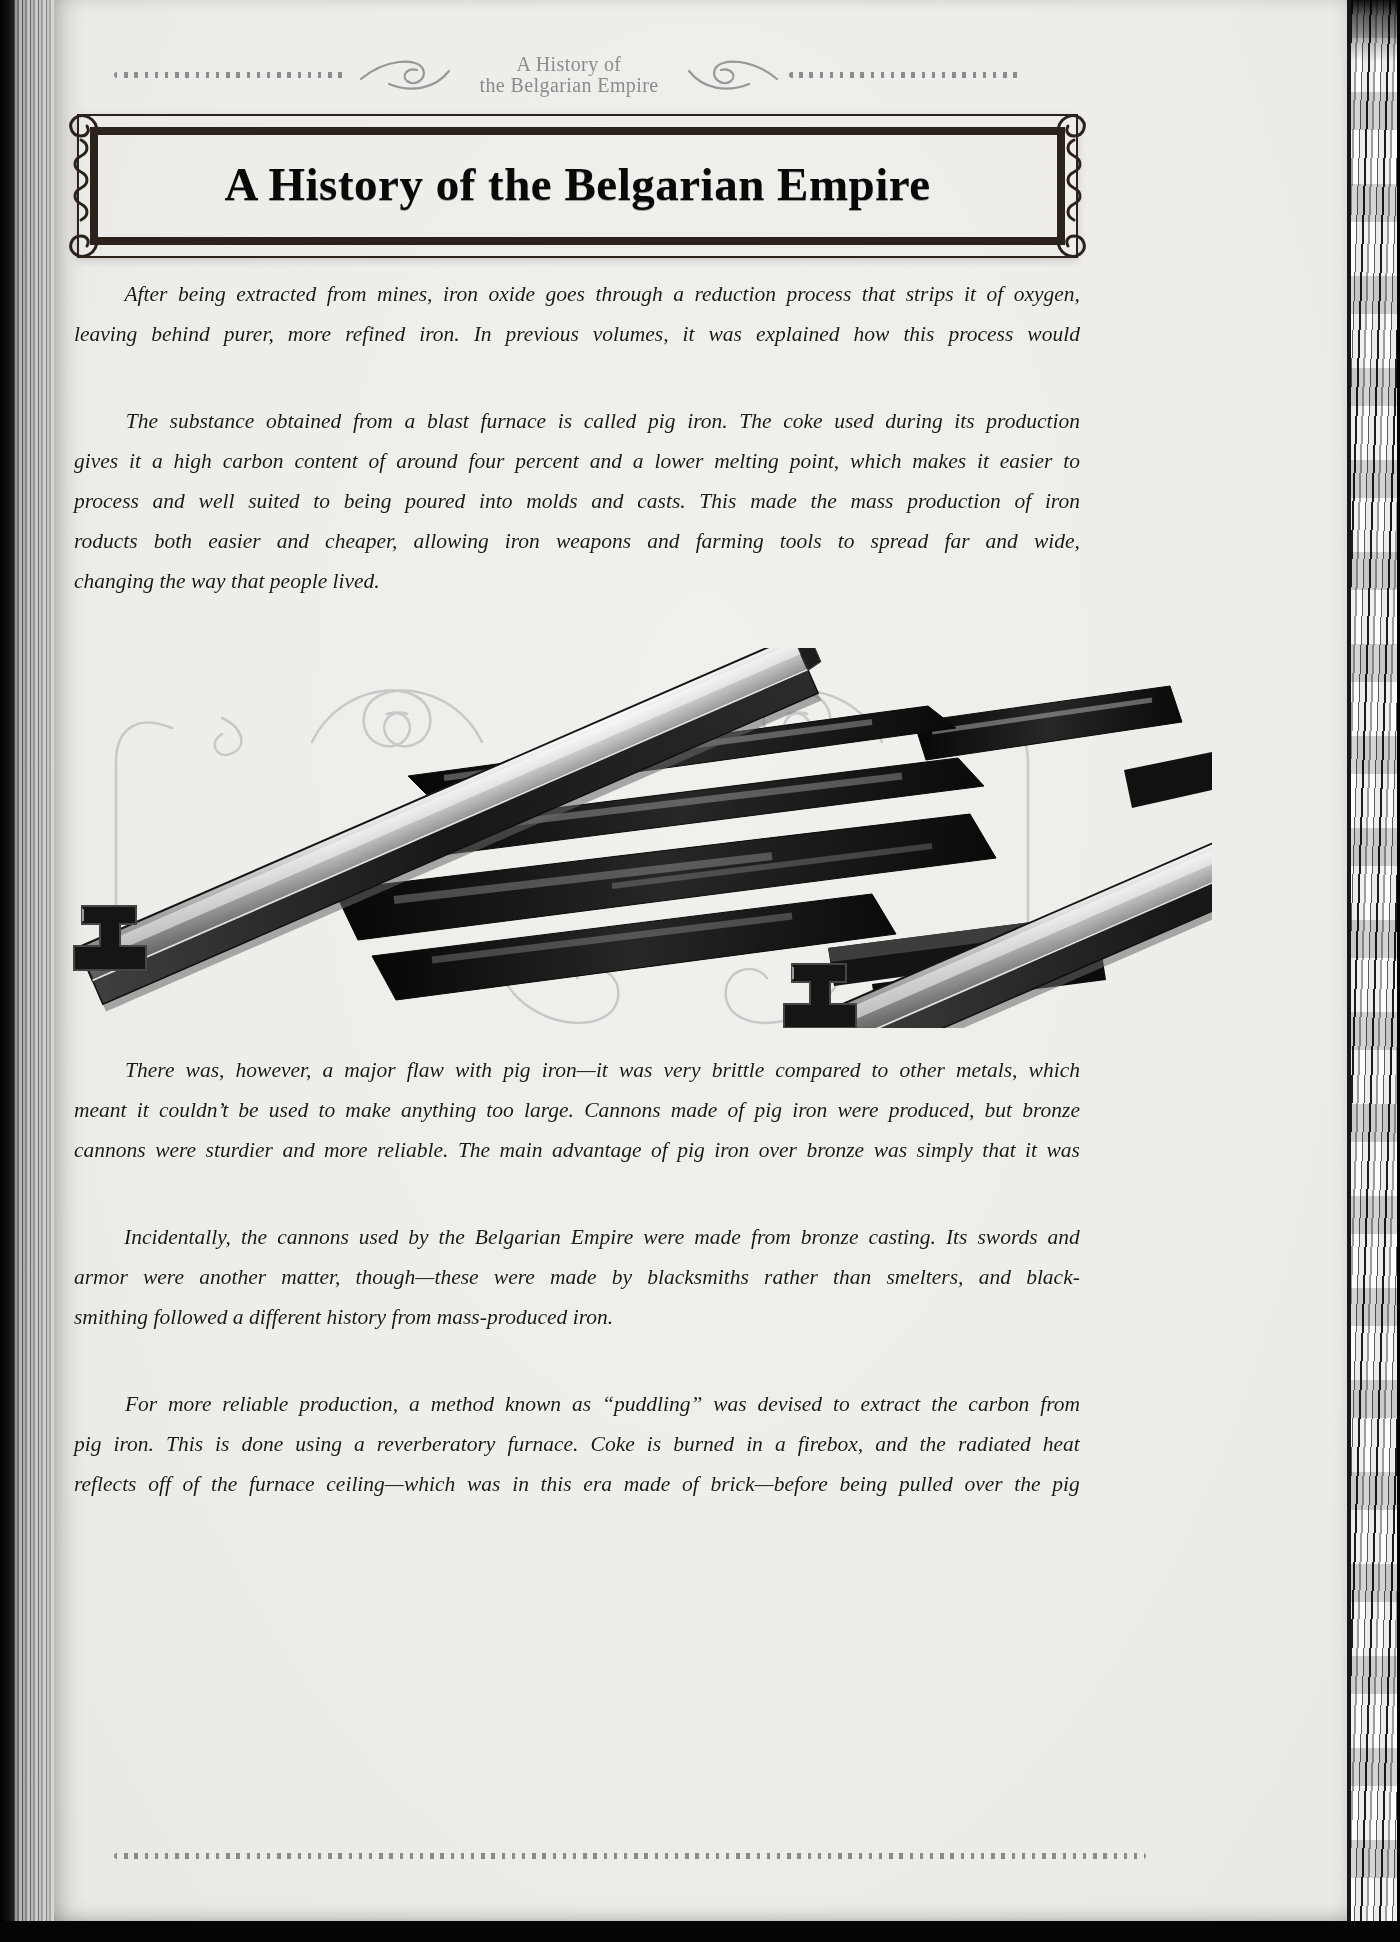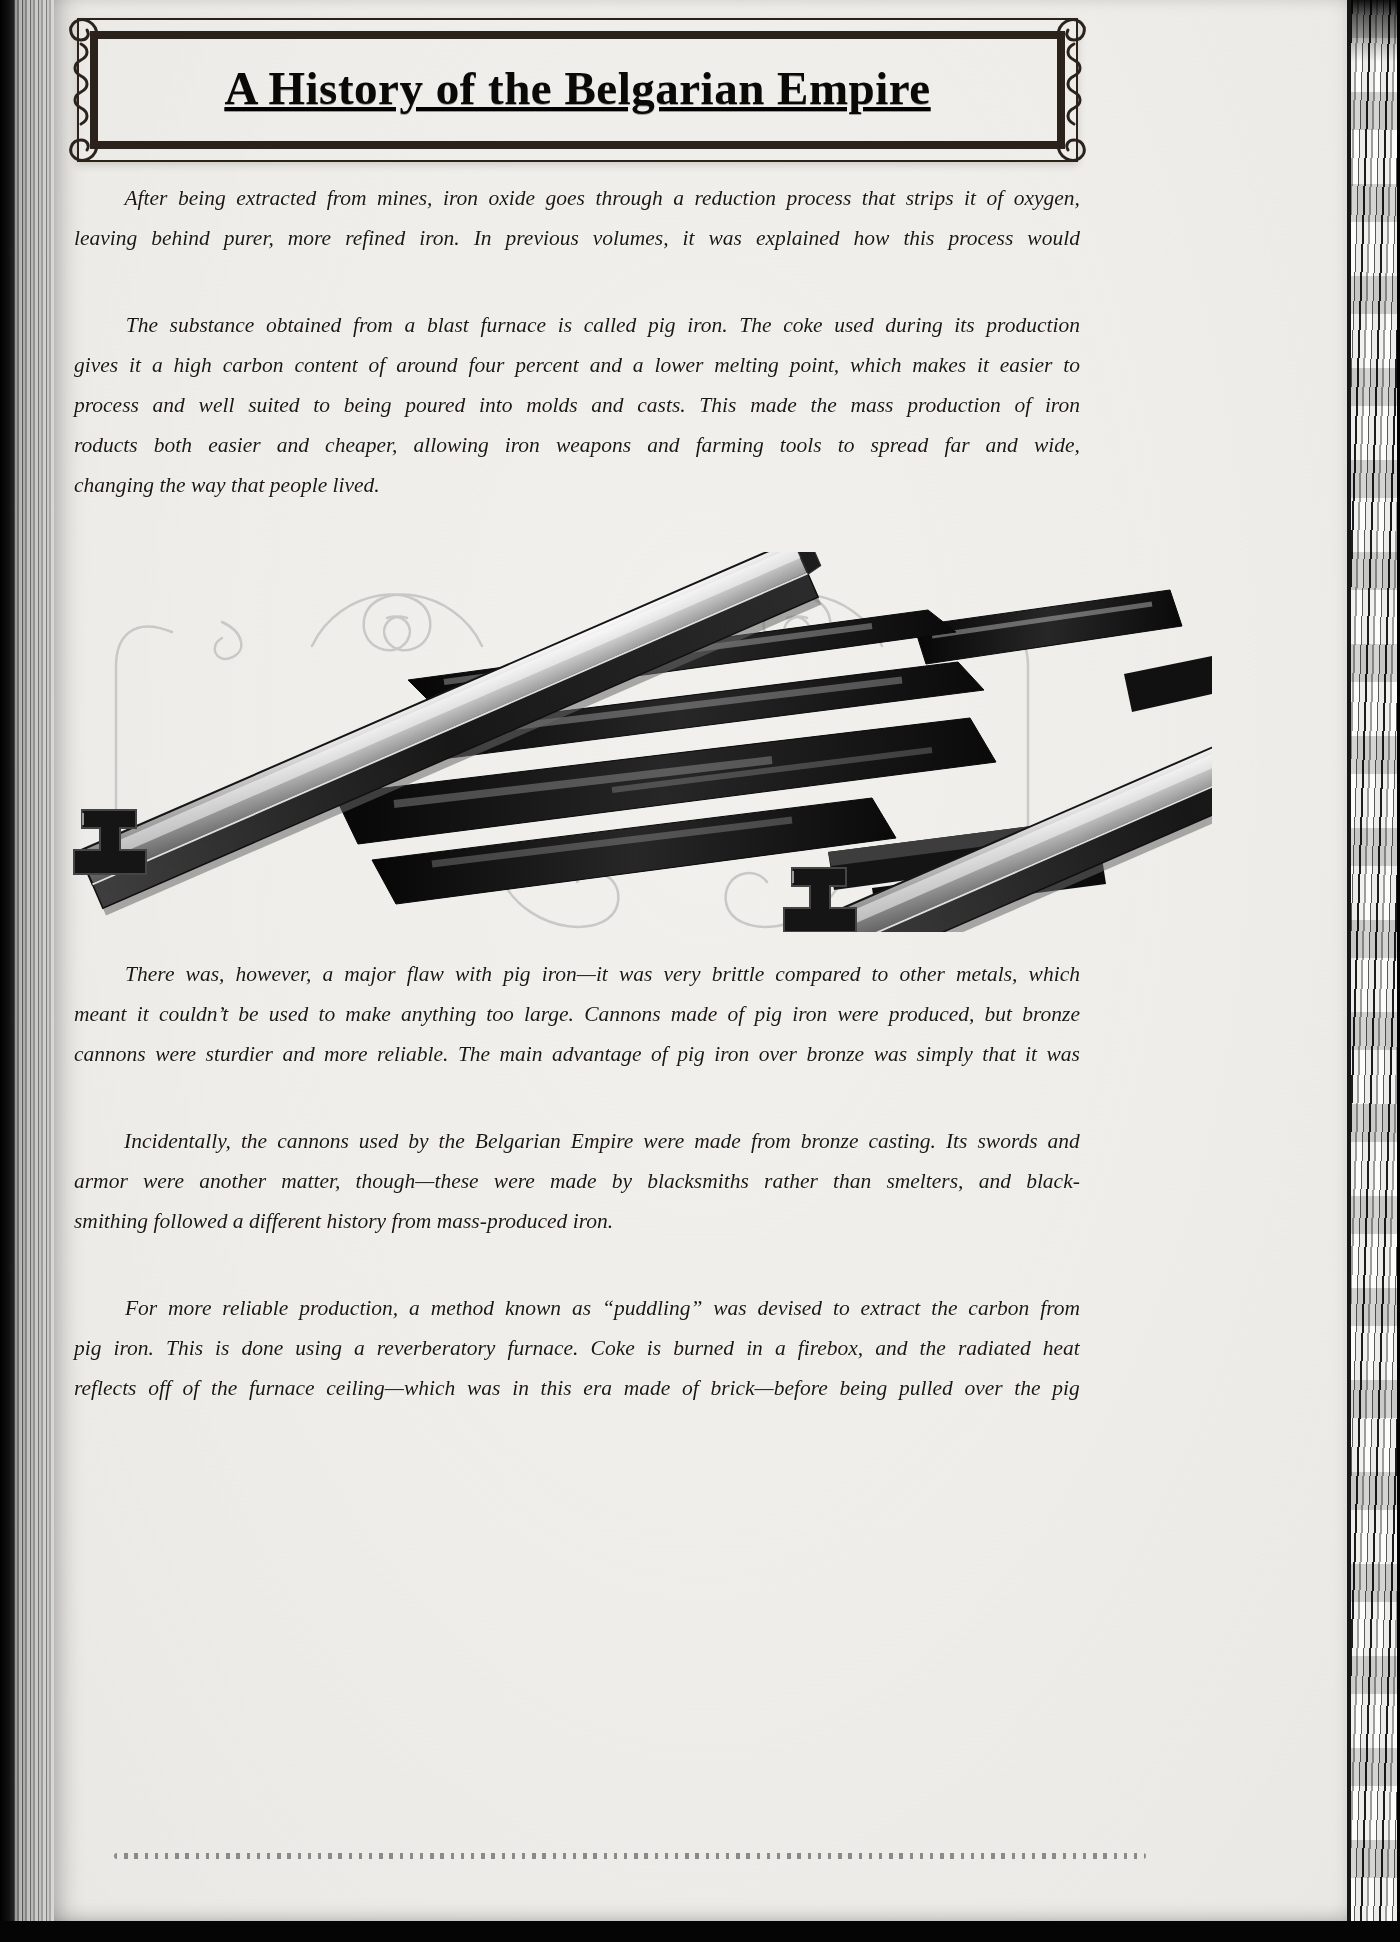--- a/index.html
+++ b/index.html
@@ -32,21 +32,21 @@
   
   .running-header{display:flex;align-items:center;margin:54px 0 0 60px;width:910px;}
   .dots{flex:1;height:6px;border-radius:3px;
     background:repeating-linear-gradient(to right,#8d8d8d 0 3.5px, transparent 3.5px 10.2px);}
   .rh-flourish{flex:0 0 auto;margin:0 10px;}
   .rh-text{flex:0 0 auto;text-align:center;color:#8b8b8b;font-size:20px;line-height:21px;padding:0 18px;letter-spacing:.4px;}
 
   
   .title-box{position:relative;margin:18px 0 0 23px;width:975px;
     border:2px solid #2b221c;padding:11px;box-shadow:0 3px 8px rgba(0,0,0,.15);}
-  .title-box-inner{border:8px solid #2b221c;padding:24px 10px 26px 10px;text-align:center;text-decoration:underline;}
+  .title-box-inner{border:8px solid #2b221c;padding:24px 10px 26px 10px;text-align:center;}
   .page-title{font-size:47px;font-weight:bold;color:#0b0908;letter-spacing:.5px;line-height:1.1;
     text-shadow:0 1px 0 rgba(0,0,0,.35);}
   .ornament{position:absolute;top:50%;transform:translateY(-50%);}
   .ornament.left{left:-16px;}
   .ornament.right{right:-16px;transform:translateY(-50%) scaleX(-1);}
 
   
   .section-heading{margin:40px 0 0 20px;font-size:31px;font-weight:bold;color:#16110b;
     text-shadow:0 0 1px rgba(20,10,0,.6), 1px 2px 4px rgba(45,35,25,.55), -1px -1px 3px rgba(45,35,25,.35);}
 
@@ -68,20 +68,40 @@
     background:repeating-linear-gradient(to right,#8a8a8a 0 3.5px, transparent 3.5px 10.2px);}
 </style>
 </head>
 <body>
 
 <div class="spine"></div>
 <div class="edge-left"></div>
 
 <div class="page">
 
+  <div class="running-header">
+    <div class="dots"></div>
+    <svg class="rh-flourish" width="92" height="36" viewBox="0 0 92 36">
+      <g fill="none" stroke="#979797" stroke-width="2.2" stroke-linecap="round">
+        <path d="M2,22 C26,2 58,0 64,12 C68,22 56,30 48,24 C42,19 48,10 58,13"></path>
+        <path d="M30,27 C52,36 76,32 90,14"></path>
+      </g>
+    </svg>
+    <div class="rh-text">
+      <div>A History of</div>
+      <div>the Belgarian Empire</div>
+    </div>
+    <svg class="rh-flourish" width="92" height="36" viewBox="0 0 92 36" style="transform:scaleX(-1)">
+      <g fill="none" stroke="#979797" stroke-width="2.2" stroke-linecap="round">
+        <path d="M2,22 C26,2 58,0 64,12 C68,22 56,30 48,24 C42,19 48,10 58,13"></path>
+        <path d="M30,27 C52,36 76,32 90,14"></path>
+      </g>
+    </svg>
+    <div class="dots"></div>
+  </div>
 
   <div class="title-box">
     <svg class="ornament left" width="36" height="152" viewBox="0 0 36 152">
       <g fill="none" stroke="#2b221c" stroke-width="3" stroke-linecap="round">
         <path d="M34,22 C34,8 20,2 12,8 C4,14 8,26 18,26 C24,26 27,21 24,16"></path>
         <path d="M18,30 c8,4 8,12 0,16 c-8,4 -8,12 0,16 c8,4 8,12 0,16 c-8,4 -8,12 0,16 c8,4 8,12 0,16"></path>
         <path d="M34,130 C34,144 20,150 12,144 C4,138 8,126 18,126 C24,126 27,131 24,136"></path>
       </g>
     </svg>
     <svg class="ornament right" width="36" height="152" viewBox="0 0 36 152">

